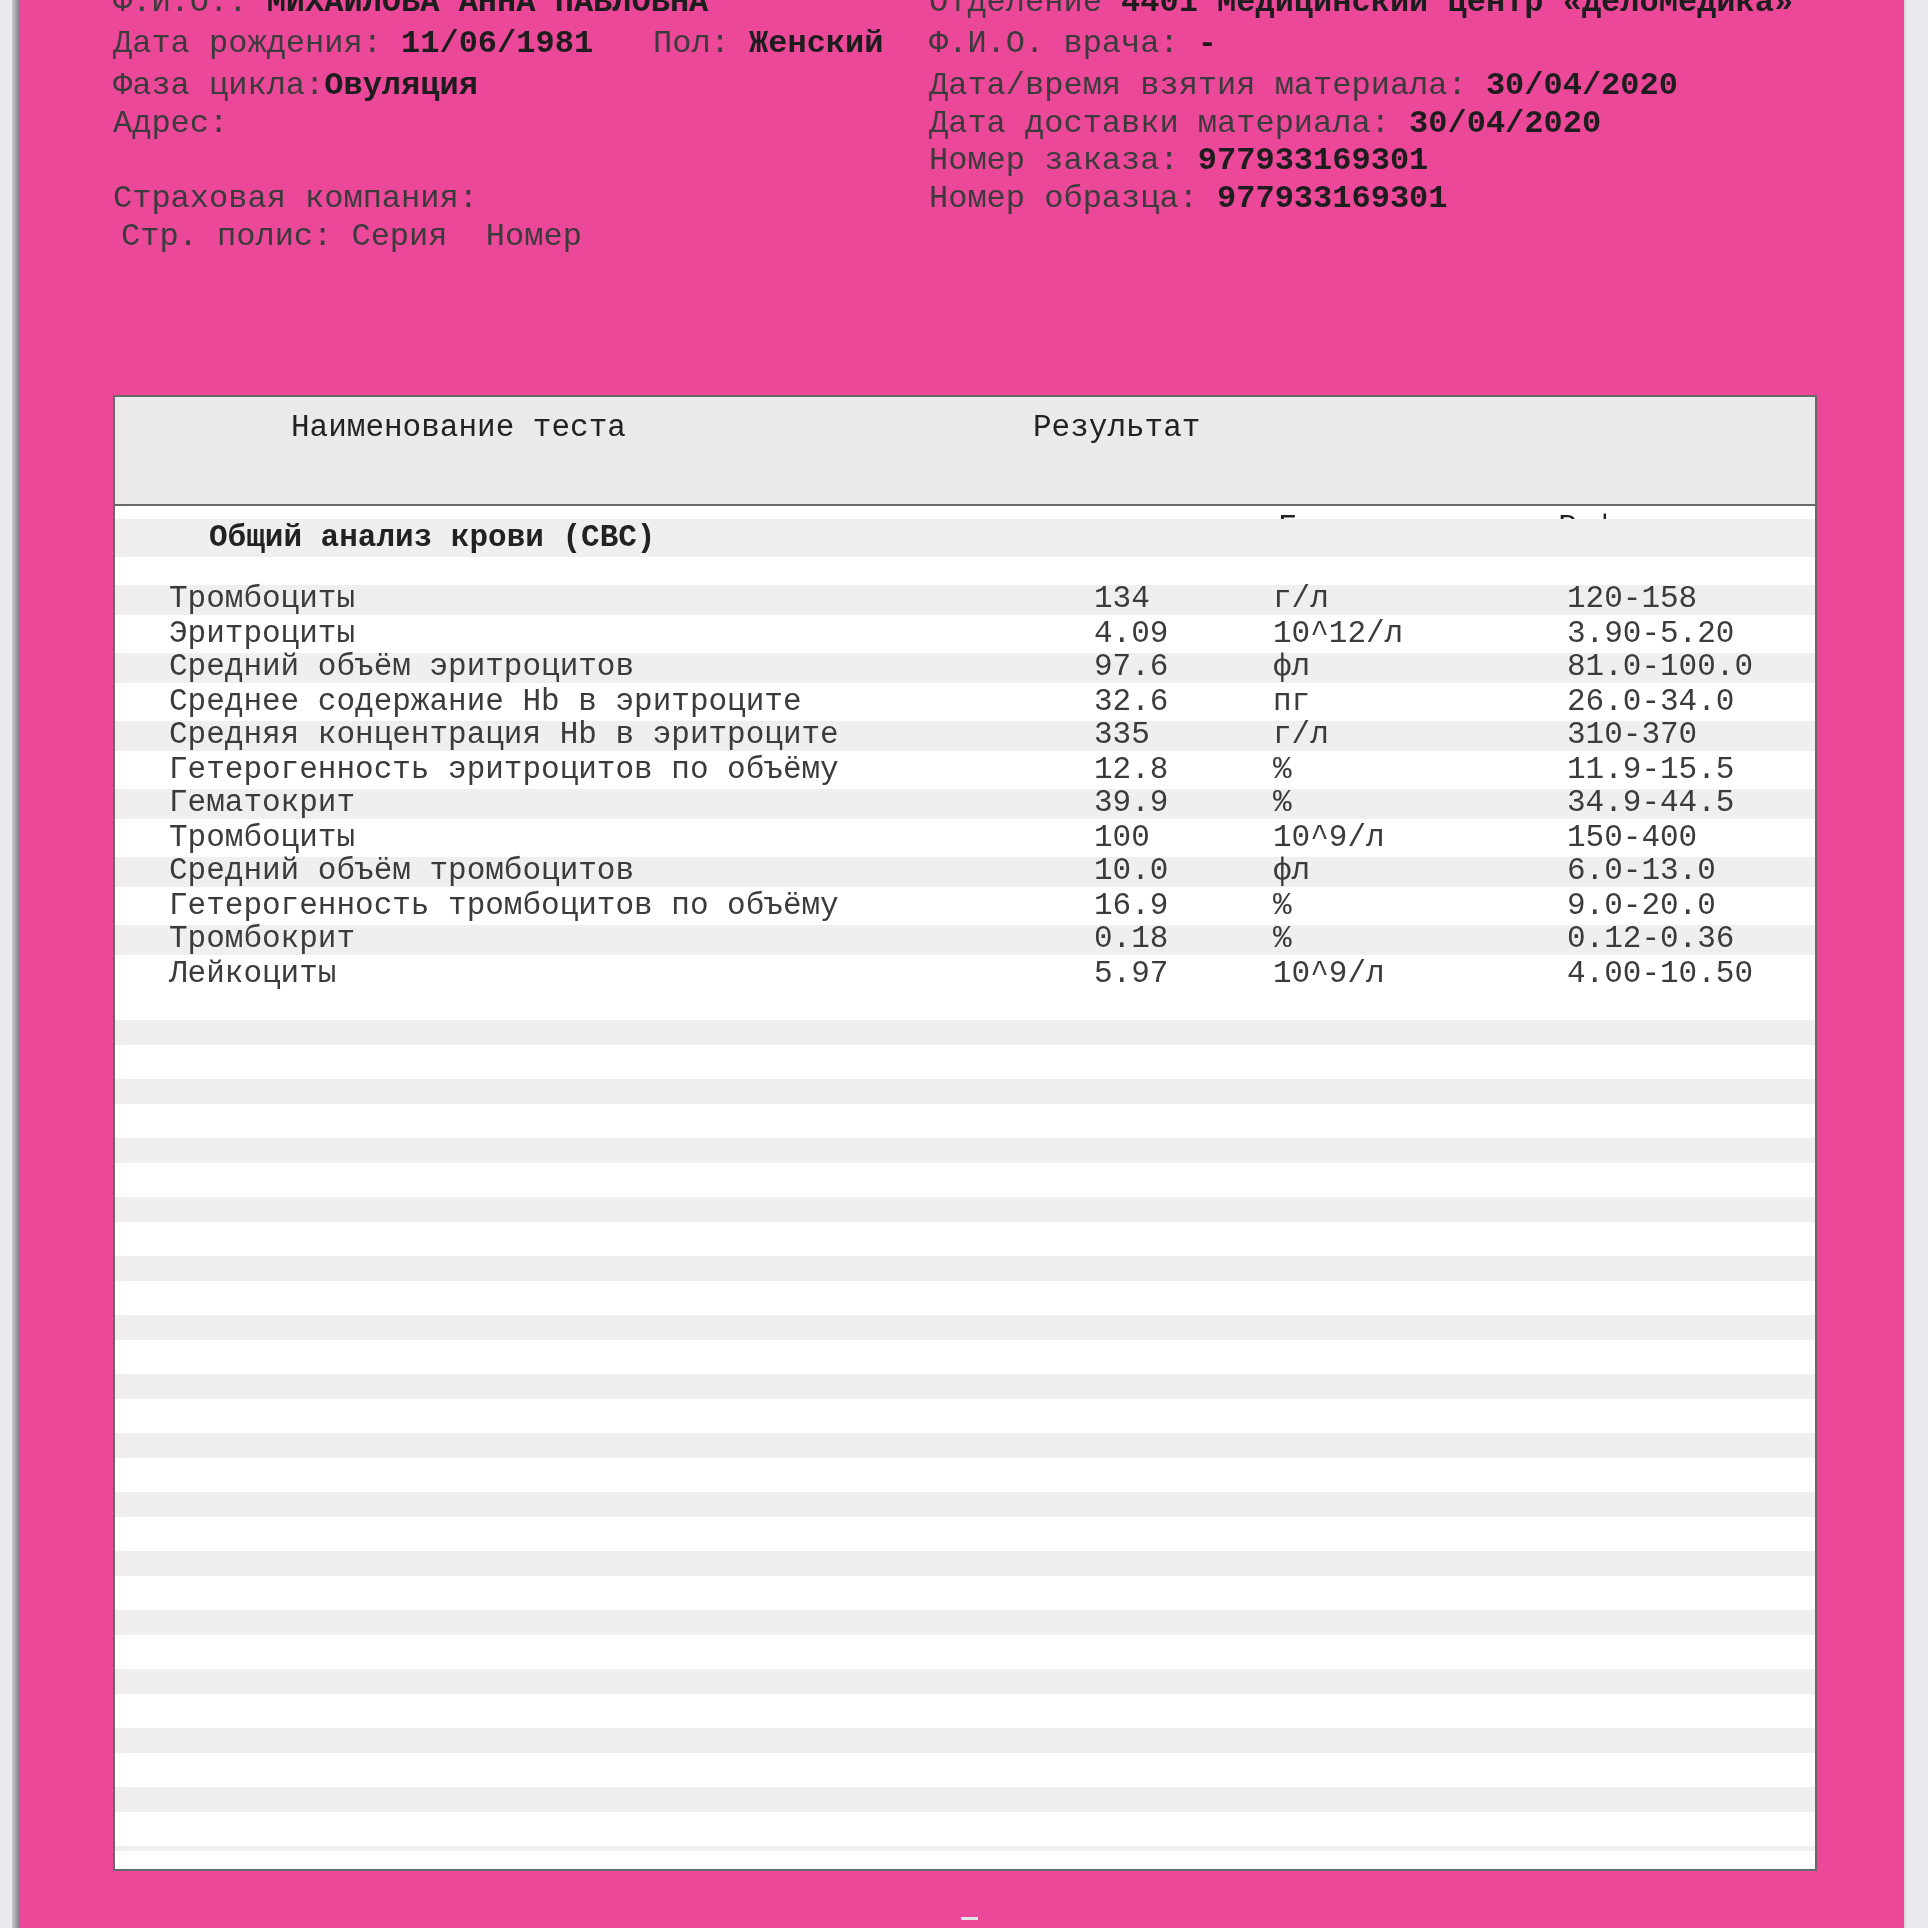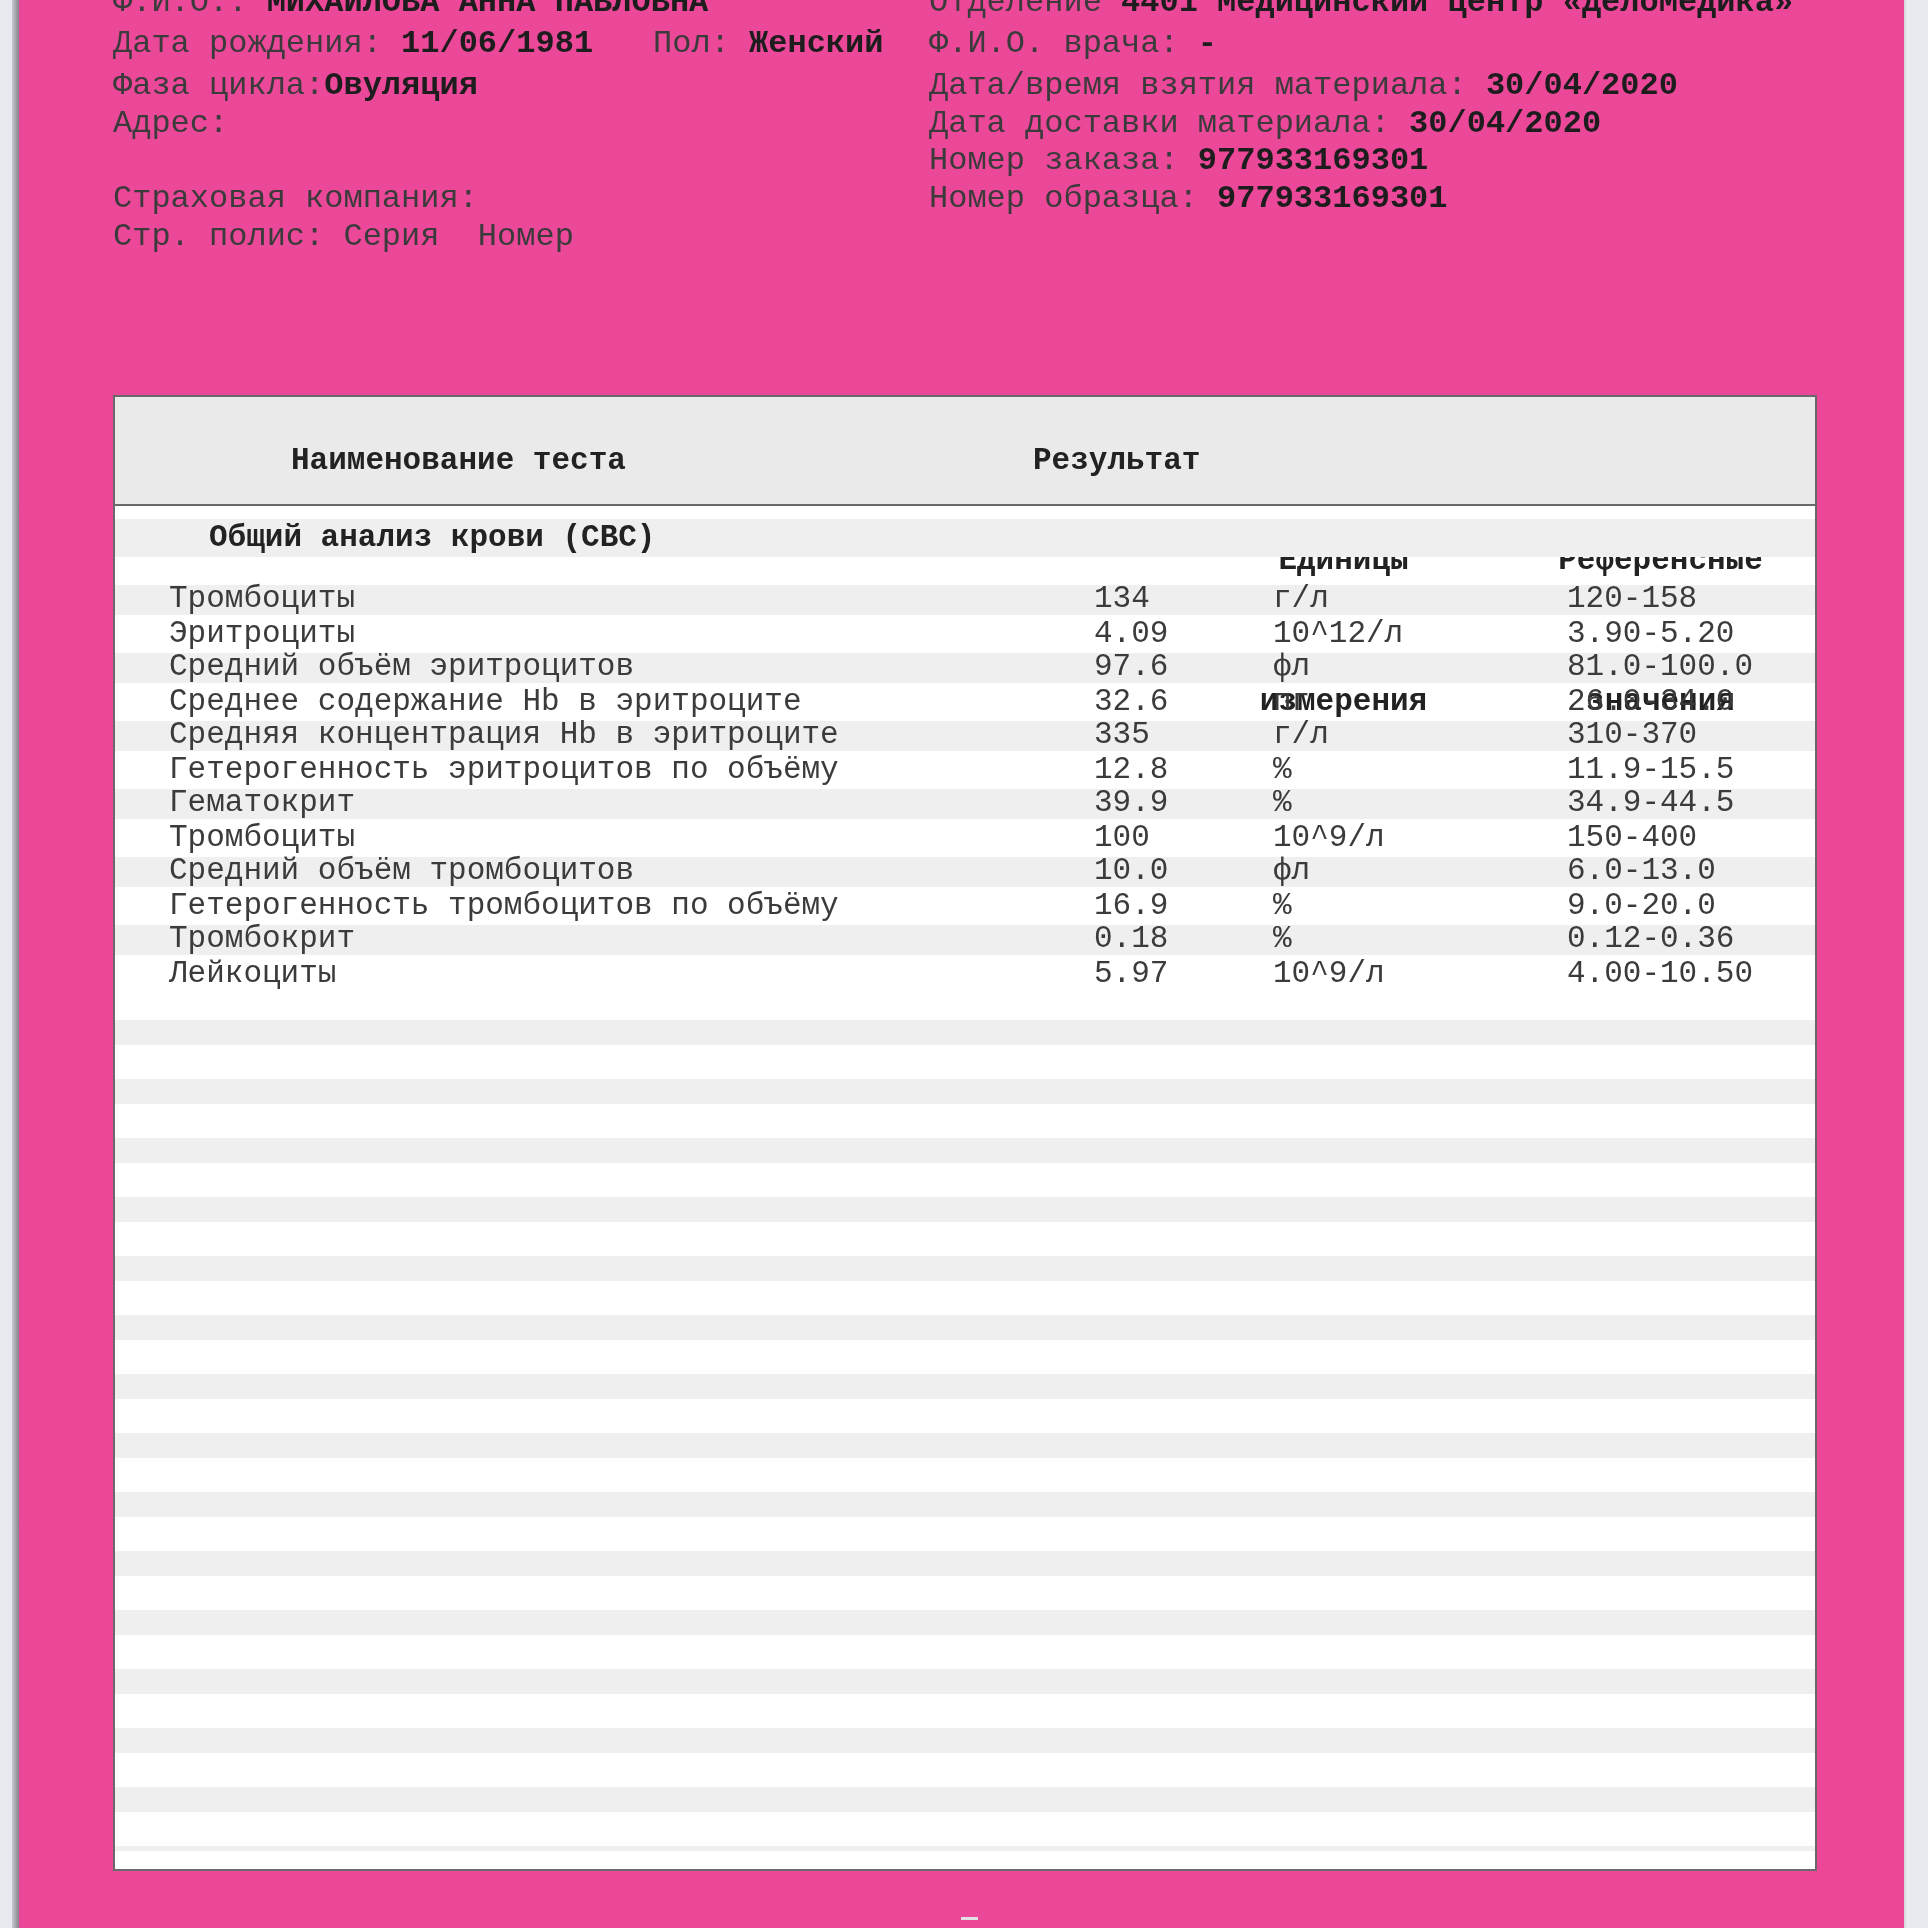--- a/index.html
+++ b/index.html
@@ -22,38 +22,38 @@
     background:#d8d8de;
   }
   
   .line{
     position:absolute;white-space:pre;font-size:32px;line-height:38px;
   }
   .line b{font-weight:bold;color:#1d1d1d;}
   .lcol{left:94px;}
   .rcol{left:910px;}
   .y0{top:-16px;}.y1{top:25.4px;}.y2{top:67px;}.y3{top:105px;}
-  .y4{top:142px;}.y5{top:180px;}.y6{top:218px;}
+  .y4{top:142px;}.y5{top:180px;}.y6{top:218px;margin-left:8px;}
   .sex-line{left:634px;top:25.4px;}
   
   .doc-title{
     position:absolute;left:94px;top:299px;width:1704px;
     text-align:center;font-size:34px;font-weight:bold;color:#222;
   }
   
   .lab-table{
     position:absolute;left:94px;top:395px;width:1704px;height:1476px;
     border:2.8px solid #696969;box-sizing:border-box;background:#fff;
   }
   .thead{
     position:absolute;left:0;top:0;width:100%;height:107px;
     background:#eaeaea;border-bottom:2.8px solid #696969;box-sizing:content-box;
   }
   .th{
-    position:absolute;font-size:31px;font-weight:bold;color:#222;white-space:pre;margin-top:33px;
+    position:absolute;font-size:31px;font-weight:normal;color:#222;white-space:pre;
   }
   .th-name{left:176px;top:13px;}
   .th-result{left:918px;top:13px;}
   .th-units{left:1078px;top:13px;width:301px;text-align:center;line-height:47px;}
   .th-ref{left:1348px;top:13px;width:395px;text-align:center;line-height:47px;}
   .section-row{
     position:absolute;left:0;top:122px;width:100%;height:38px;
     background:#efefef;line-height:38px;
   }
   .section-row span{

